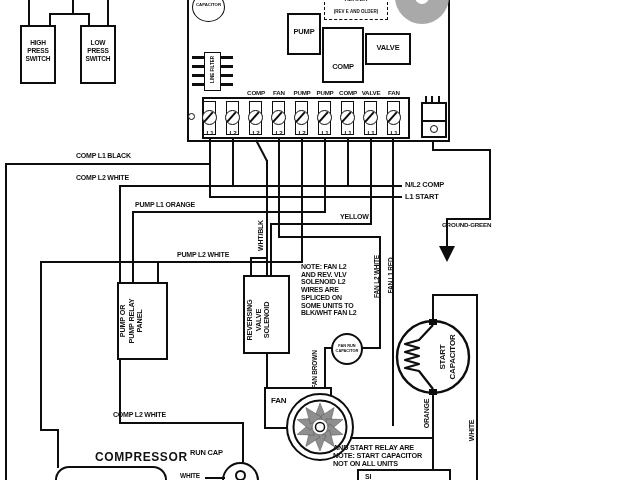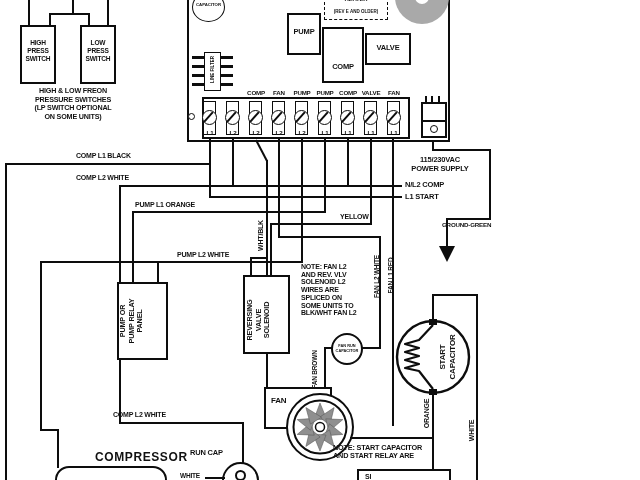--- a/index.html
+++ b/index.html
@@ -117,26 +117,20 @@
       <div>HIGH</div>
       <div>PRESS</div>
       <div>SWITCH</div>
     </div>
   <div class="box thick" style="left:80px;top:25px;width:36px;height:59px;"></div>
   <div class="lbl ctr" style="left:80px;top:39px;width:36px;font-size:6.6px;line-height:8px;">
       <div>LOW</div>
       <div>PRESS</div>
       <div>SWITCH</div>
     </div>
-  <div class="note ctr" style="left:6px;top:87px;width:134px;font-size:7.2px;line-height:8.7px;">
-      <div>HIGH &amp; LOW FREON</div>
-      <div>PRESSURE SWITCHES</div>
-      <div>(LP SWITCH OPTIONAL</div>
-      <div>ON SOME UNITS)</div>
-    </div>
 
   <span class="vw" style="left:209px;top:139px;height:58px;"></span>
   <span class="vw" style="left:232px;top:139px;height:47px;"></span>
   <span class="vw" style="left:266px;top:160px;height:229px;"></span>
   <span class="vw" style="left:278px;top:139px;height:99px;"></span>
   <span class="vw" style="left:301px;top:139px;height:123px;"></span>
   <span class="vw" style="left:324px;top:139px;height:73px;"></span>
   <span class="vw" style="left:347px;top:139px;height:47px;"></span>
   <span class="vw" style="left:370px;top:139px;height:85px;"></span>
   <span class="vw" style="left:392px;top:139px;height:287px;"></span>
@@ -233,24 +227,20 @@
   <div class="lbl" style="left:190px;top:448px;font-size:7.5px;">RUN CAP</div>
   <span class="hw" style="left:205px;top:477px;width:20px;"></span>
   <div class="box thick" style="left:357px;top:469px;width:94px;height:30px;"></div>
   <div class="lbl" style="left:365px;top:473px;font-size:7px;">Sl</div>
 
   <svg width="640" height="480" style="left:0;top:0;pointer-events:none;">
     <line x1="256" y1="140" x2="267" y2="161" stroke="#0d0d0d" stroke-width="2"></line>
     <polygon points="439,246 455,246 447,262" fill="#0d0d0d"></polygon>
   </svg>
 
-  <div class="note ctr" style="left:398px;top:155px;width:84px;font-size:7.5px;line-height:9px;font-weight:bold;">
-      <div>115/230VAC</div>
-      <div>POWER SUPPLY</div>
-    </div>
   <div class="lbl" style="left:405px;top:180px;font-size:7.5px;">N/L2 COMP</div>
   <div class="lbl" style="left:405px;top:192px;font-size:7.5px;">L1 START</div>
   <div class="lbl" style="left:442px;top:221px;font-size:6.2px;">GROUND-GREEN</div>
 
   <div class="lbl" style="left:76px;top:152px;">COMP L1 BLACK</div>
   <div class="lbl" style="left:76px;top:174px;">COMP L2 WHITE</div>
   <div class="lbl" style="left:135px;top:201px;">PUMP L1 ORANGE</div>
   <div class="lbl" style="left:177px;top:251px;">PUMP L2 WHITE</div>
   <div class="lbl" style="left:113px;top:411px;">COMP L2 WHITE</div>
   <div class="lbl" style="left:340px;top:213px;">YELLOW</div>
@@ -265,17 +255,18 @@
   <div class="note" style="left:301px;top:263px;width:76px;">
     <div>NOTE: FAN L2</div>
       <div>AND REV. VLV</div>
       <div>SOLENOID L2</div>
     <div>WIRES ARE</div>
       <div>SPLICED ON</div>
       <div>SOME UNITS TO</div>
     <div>BLK/WHT FAN L2</div>
   </div>
   <div class="note" style="left:333px;top:444px;width:175px;font-size:7.3px;line-height:8.2px;">
-    <div>NOTE: START CAPACITOR</div>
-      <div>AND START RELAY ARE</div>
+    <div>AND START RELAY ARE</div>
+      <div>NOTE: START CAPACITOR</div>
+      <div>NOT ON ALL UNITS</div>
   </div>
 
 </div>
 
 </body></html>

